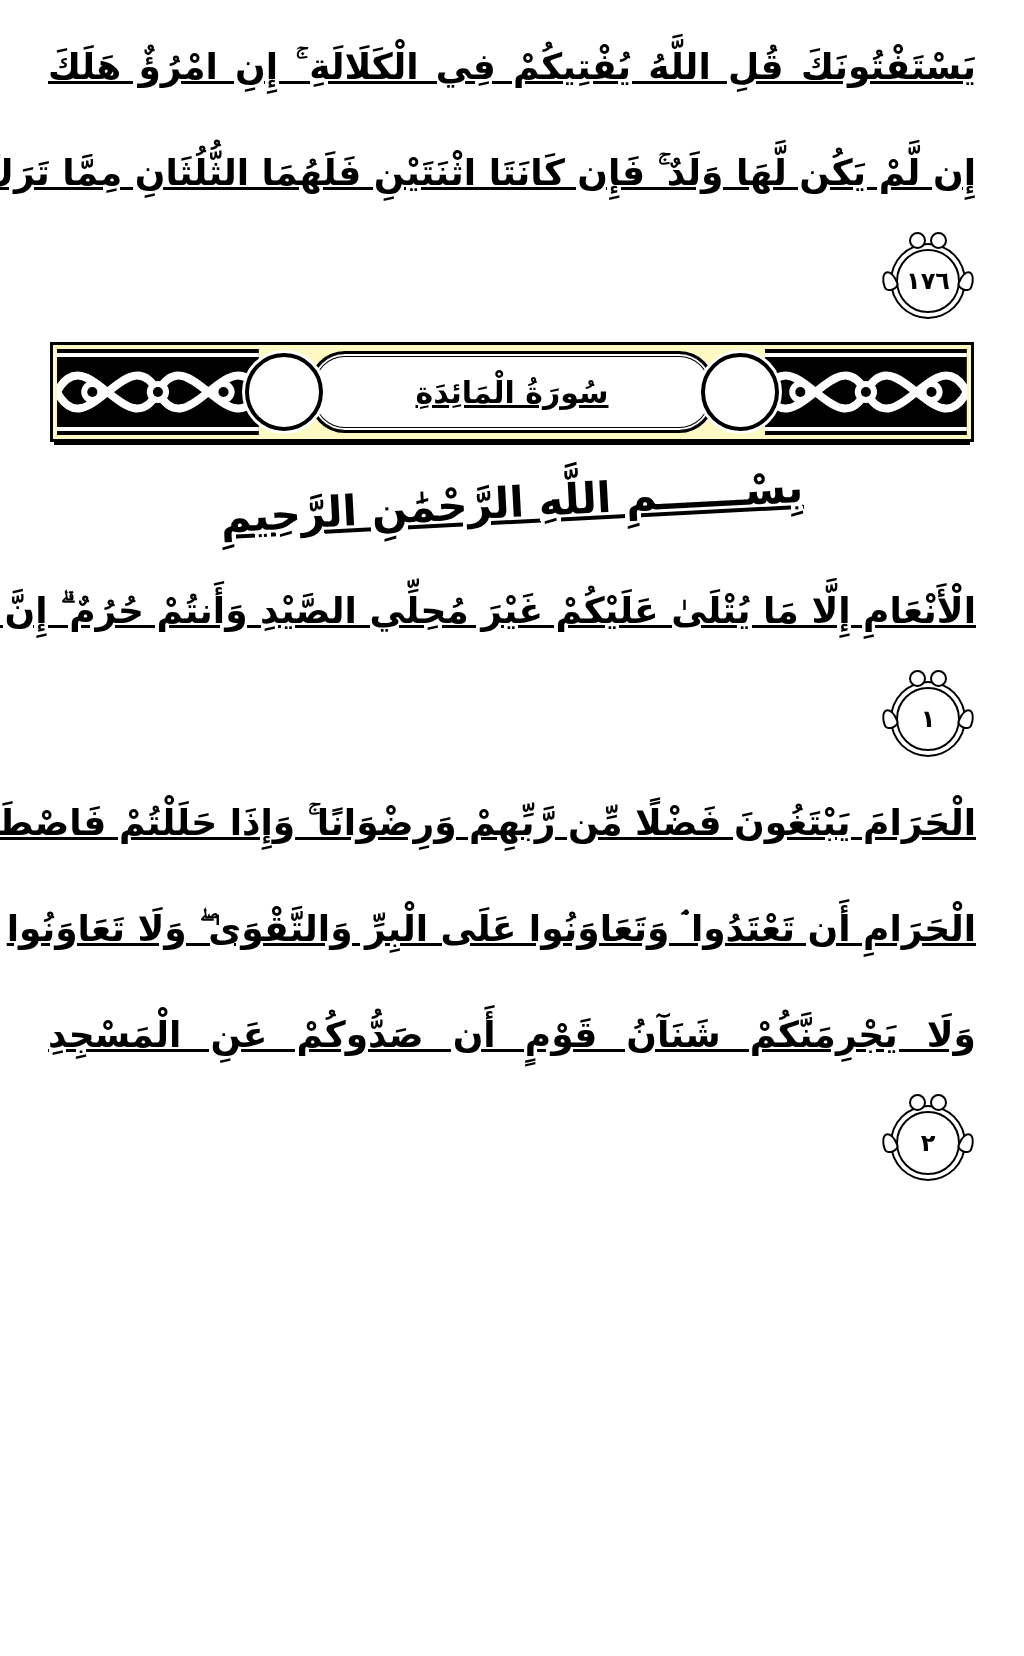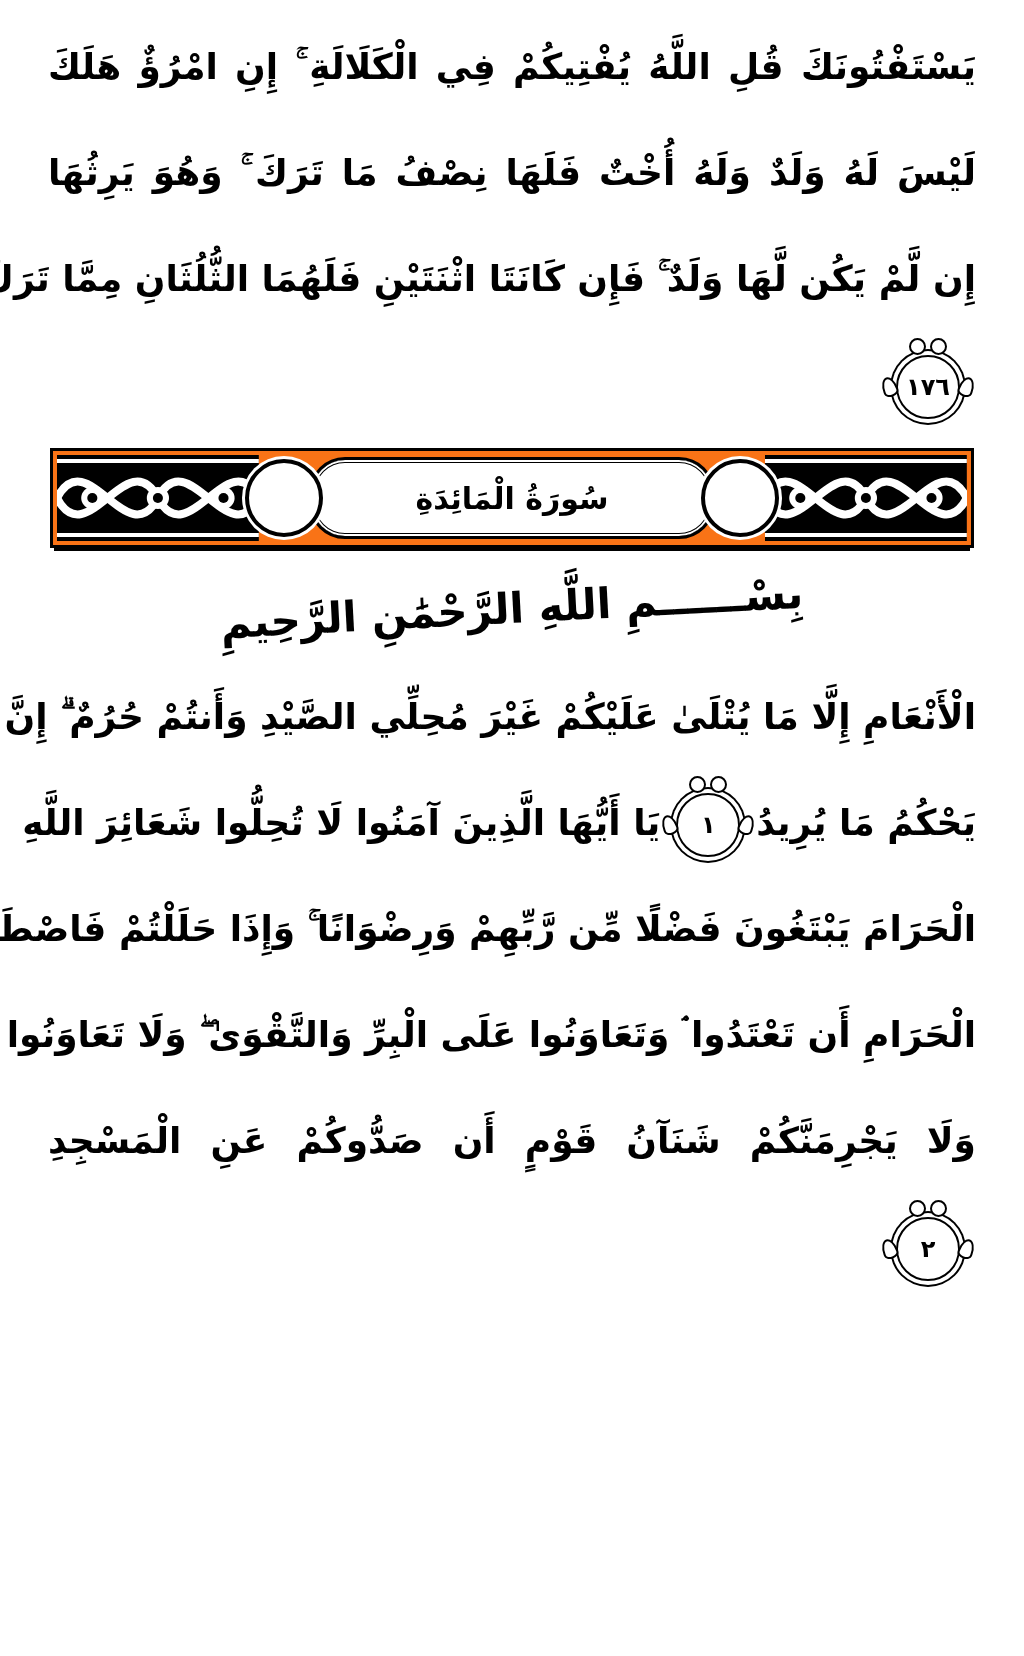--- a/index.html
+++ b/index.html
@@ -4,20 +4,21 @@
 <style>
   html,body{margin:0;padding:0;background:#fff;}
   .page{
     position:relative;
     width:1024px;height:1656px;
     background:#fff;color:#000;
     overflow:hidden;
     font-family:"DejaVu Sans",sans-serif;
     box-sizing:border-box;
     padding:14px 48px 20px 48px;
+    text-decoration:underline;
   }
   .quran-line{
     direction:rtl;
     height:106px;line-height:106px;
     text-align:justify;text-align-last:justify;
     font-size:36px;font-weight:bold;
     white-space:nowrap;
   }
   .line-text{letter-spacing:0;}
   
@@ -41,21 +42,21 @@
     width:11px;height:16px;border:2px solid #000;background:#fff;
     border-radius:60% 60% 60% 60%/80% 80% 30% 30%;
   }
   .ayah-num::before{left:-16px;transform:rotate(-20deg);}
   .ayah-num::after{right:-16px;transform:rotate(20deg);}
   
   .band{
     height:100px;margin:10px 2px 4px 2px;
     border:3px solid #000;
     box-shadow:0 7px 0 -4px #000;
-    background:#f97316;
+    background:#fef9c3;
     display:flex;align-items:stretch;
     padding:4px;box-sizing:border-box;
   }
   .band-ornament{flex:1 1 22%;overflow:hidden;}
   .band-ornament svg{width:100%;height:100%;display:block;}
   .band-circle{
     flex:0 0 auto;align-self:center;
     width:70px;height:70px;border:4px solid #000;border-radius:50%;
     background:#fff;margin:0 -14px;z-index:2;
     box-shadow:0 0 0 3px #fff;
@@ -77,21 +78,20 @@
     transform:rotate(-3deg);
   }
 </style>
 </head>
 <body>
 
 <div class="page">
 
   <div>
       <div class="quran-line" dir="rtl"><span class="line-text">يَسْتَفْتُونَكَ قُلِ اللَّهُ يُفْتِيكُمْ فِي الْكَلَالَةِ ۚ إِنِ امْرُؤٌ هَلَكَ</span></div>
-      <div class="quran-line" dir="rtl"><span class="line-text">لَيْسَ لَهُ وَلَدٌ وَلَهُ أُخْتٌ فَلَهَا نِصْفُ مَا تَرَكَ ۚ وَهُوَ يَرِثُهَا</span></div>
       <div class="quran-line" dir="rtl"><span class="line-text">إِن لَّمْ يَكُن لَّهَا وَلَدٌ ۚ فَإِن كَانَتَا اثْنَتَيْنِ فَلَهُمَا الثُّلُثَانِ مِمَّا تَرَكَ ۚ</span></div>
       <div class="quran-line" dir="rtl"><span class="ayah">
           <span class="ayah-num">١٧٦</span>
         </span></div>
     </div>
 
   <div class="band">
     <div class="band-ornament">
       <svg viewBox="0 0 200 86" preserveAspectRatio="none">
         <rect width="200" height="86" fill="#000"></rect>
@@ -128,23 +128,23 @@
       </svg>
     </div>
   </div>
 
   <div class="bismillah-row">
     <span class="bismillah">بِسْــــــمِ اللَّهِ الرَّحْمَٰنِ الرَّحِيمِ</span>
   </div>
 
   <div>
       <div class="quran-line" dir="rtl"><span class="line-text">الْأَنْعَامِ إِلَّا مَا يُتْلَىٰ عَلَيْكُمْ غَيْرَ مُحِلِّي الصَّيْدِ وَأَنتُمْ حُرُمٌ ۗ إِنَّ اللَّهَ</span></div>
-      <div class="quran-line" dir="rtl"><span class="line-text">يَحْكُمُ مَا يُرِيدُ</span><span class="ayah">
+      <div class="quran-line" dir="rtl"><span class="ayah">
           <span class="ayah-num">١</span>
-        </span><span class="line-text">يَا أَيُّهَا الَّذِينَ آمَنُوا لَا تُحِلُّوا شَعَائِرَ اللَّهِ</span></div>
+        </span></div>
       <div class="quran-line" dir="rtl"><span class="line-text">الْحَرَامَ يَبْتَغُونَ فَضْلًا مِّن رَّبِّهِمْ وَرِضْوَانًا ۚ وَإِذَا حَلَلْتُمْ فَاصْطَادُوا ۚ</span></div>
       <div class="quran-line" dir="rtl"><span class="line-text">الْحَرَامِ أَن تَعْتَدُوا ۘ وَتَعَاوَنُوا عَلَى الْبِرِّ وَالتَّقْوَىٰ ۖ وَلَا تَعَاوَنُوا</span></div>
       <div class="quran-line" dir="rtl"><span class="line-text">وَلَا يَجْرِمَنَّكُمْ شَنَآنُ قَوْمٍ أَن صَدُّوكُمْ عَنِ الْمَسْجِدِ</span></div>
       <div class="quran-line" dir="rtl"><span class="ayah">
           <span class="ayah-num">٢</span>
         </span></div>
     </div>
 
 </div>
 

